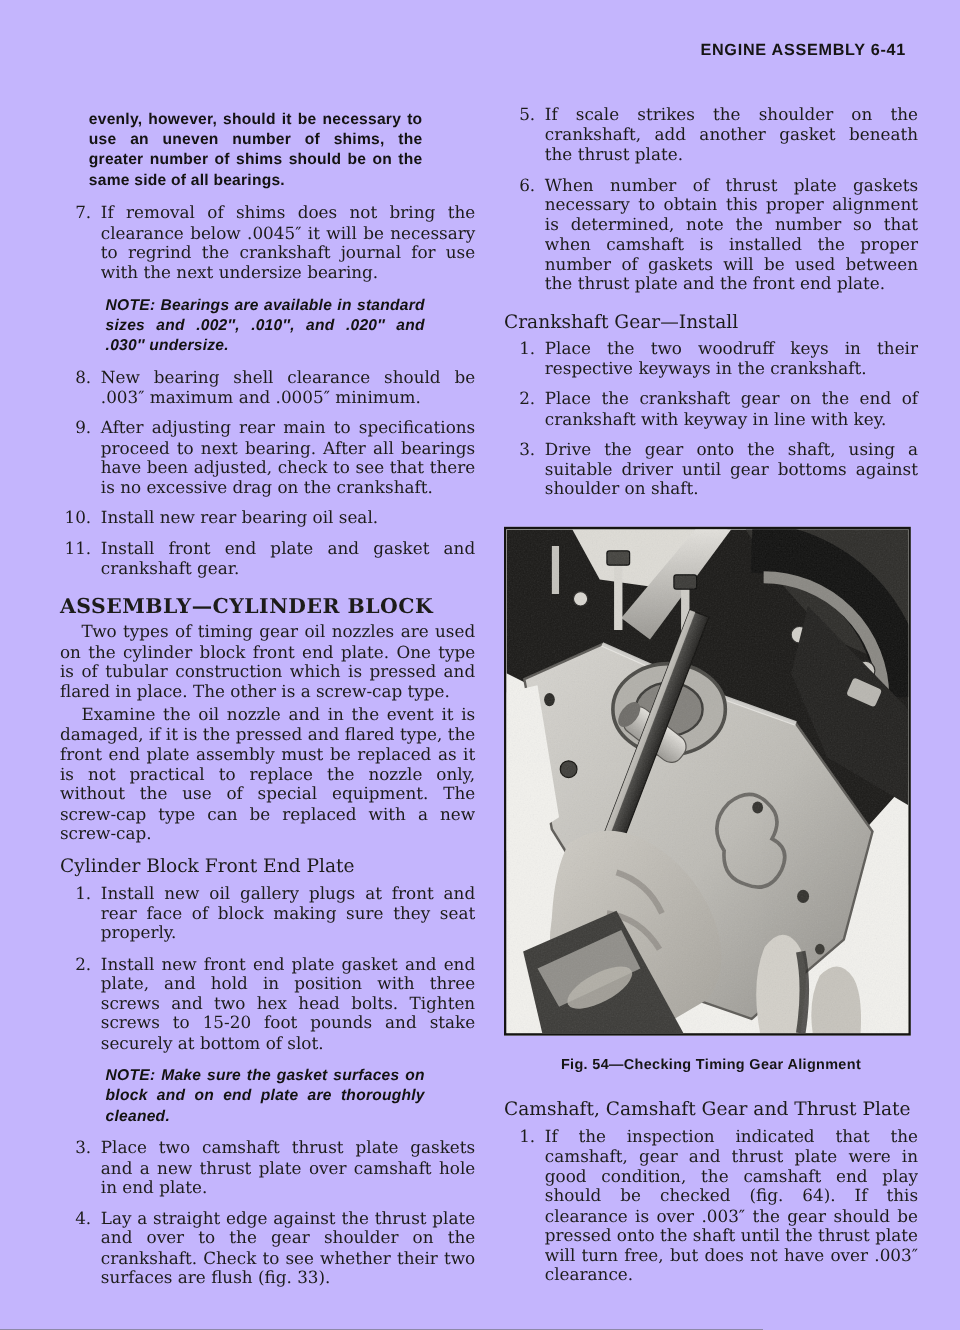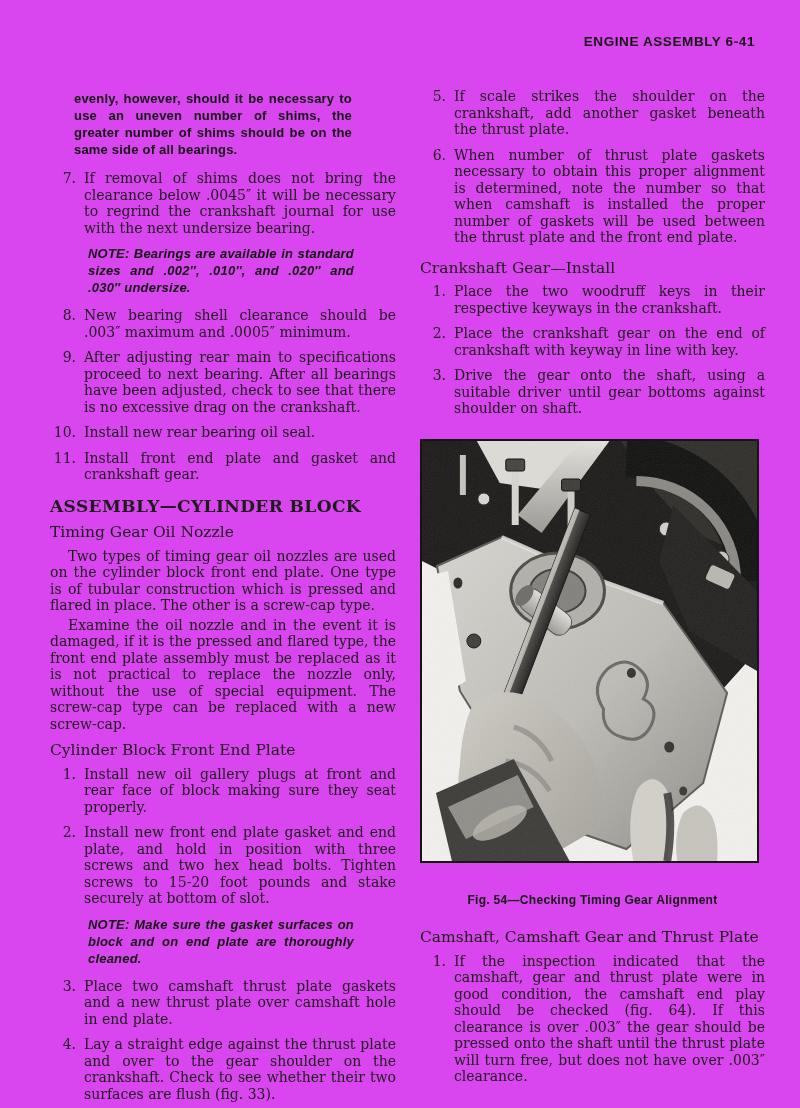--- a/index.html
+++ b/index.html
@@ -1,19 +1,19 @@
 <!DOCTYPE html>
 <html><head>
 <meta charset="utf-8">
 <style>
   html,body{margin:0;padding:0;background:#6b6b6b;}
   .page{
     position:relative;
     width:800px;height:1108px;
-    background:#d946ef;
+    background:#c4b5fd;
     font-family:"DejaVu Serif","Liberation Serif",serif;
     color:#1d1c1a;
     overflow:hidden;
   }
   .running-head{
     position:absolute;top:34px;right:45px;
     font-family:"Liberation Sans",sans-serif;
     font-weight:bold;font-size:13.5px;letter-spacing:.6px;
     color:#161514;
   }
@@ -49,21 +49,21 @@
     border:2px solid #151413;
     width:339px;height:424px;
     background:#f5f4f0;
     box-sizing:border-box;
     overflow:hidden;
   }
   figure.photo svg{display:block;width:100%;height:100%;}
   .fig-caption{
     font-family:"Liberation Sans",sans-serif;
     font-weight:bold;font-size:12px;letter-spacing:.3px;
-    text-align:center;margin-top:29px;color:#161514;
+    text-align:center;margin-top:16px;color:#161514;
   }
   .cam-heading{margin-top:21px;}
 </style>
 </head>
 <body>
 
 <div class="page">
 
   <div class="running-head">ENGINE ASSEMBLY 6-41</div>
 
@@ -90,21 +90,20 @@
       <span class="num">10.</span>
       <span class="itx">Install new rear bearing oil seal.</span>
     </div>
     <div class="num-item">
       <span class="num">11.</span>
       <span class="itx">Install front end plate and gasket and crankshaft gear.</span>
     </div>
 
     <div class="section-heading">ASSEMBLY—CYLINDER BLOCK</div>
 
-    <div class="sub-heading">Timing Gear Oil Nozzle</div>
     <p class="para">Two types of timing gear oil nozzles are used on the cylinder block front end plate. One type is of tubular construction which is pressed and flared in place. The other is a screw-cap type.</p>
     <p class="para">Examine the oil nozzle and in the event it is damaged, if it is the pressed and flared type, the front end plate assembly must be replaced as it is not practical to replace the nozzle only, without the use of special equipment. The screw-cap type can be replaced with a new screw-cap.</p>
 
     <div class="sub-heading">Cylinder Block Front End Plate</div>
 
     <div class="num-item">
       <span class="num">1.</span>
       <span class="itx">Install new oil gallery plugs at front and rear face of block making sure they seat properly.</span>
     </div>
     <div class="num-item">

